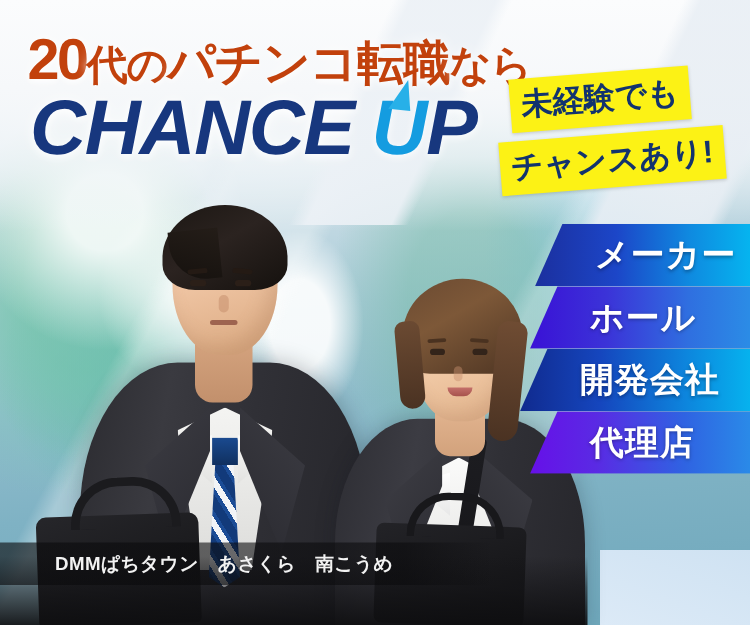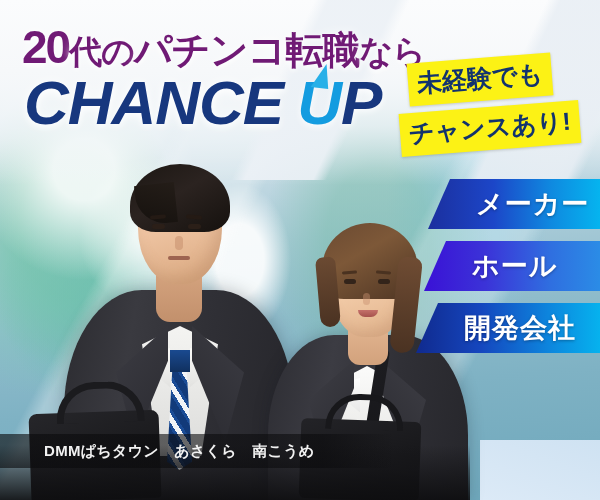--- a/index.html
+++ b/index.html
@@ -220,21 +220,21 @@
   }
   .fg-dark {
     position:absolute; left:0; bottom:0; width:470px; height:55px;
     background:linear-gradient(180deg,rgba(20,20,23,0) 0%, rgba(20,20,23,.55) 45%, rgba(14,14,16,.92) 100%);
   }
 
   
   .headline {
     position:absolute; left:22px; top:20px;
     font-size:38px; font-weight:900; letter-spacing:-1px;
-    color:#701a75; white-space:nowrap;
+    color:#c2410c; white-space:nowrap;
     text-shadow:0 2px 5px rgba(255,255,255,.95), 0 0 12px rgba(255,255,255,.85);
   }
   .headline .num { font-size:46px; letter-spacing:-2px; }
   .headline .sm { font-size:33px; }
 
   
   .logo {
     position:absolute; left:24px; top:72px;
     display:flex; align-items:center; gap:14px;
     font-style:italic; font-weight:700; letter-spacing:-1px;
@@ -271,21 +271,21 @@
     width:max-content;
     box-shadow:0 1px 3px rgba(0,0,0,.18);
   }
   .badge .r1 { font-size:25px; transform:rotate(-4.5deg); margin-left:8px; }
   .badge .r2 { font-size:25px; transform:rotate(-4.5deg); margin-top:6px; margin-left:0px; }
 
   
   .cats { position:absolute; left:0; top:179px; width:600px; }
   .cat {
     position:relative;
-    height:50px; margin-bottom:12px;
+    height:50px; 
     display:flex; align-items:center;
     padding-left:48px;
     color:#ffffff;
     font-size:27px; font-weight:900;
     letter-spacing:1px;
     clip-path:polygon(22px 0, 100% 0, 100% 100%, 0 100%);
     text-shadow:0 1px 3px rgba(0,0,20,.35);
   }
   .cat.c0 { margin-left:428px; width:172px; background:linear-gradient(90deg,#1b2f9e 0%,#1c46c8 38%,#0f8ae0 72%,#05b4ef 100%); }
   .cat.c1 { margin-left:424px; width:176px; background:linear-gradient(90deg,#3a11d6 0%,#3b33d8 35%,#2f6fe0 72%,#2b8ce6 100%); }
@@ -382,19 +382,22 @@
   <div class="cats">
     <div class="cat c0">
       <span>メーカー</span>
     </div>
     <div class="cat c1">
       <span>ホール</span>
     </div>
     <div class="cat c2">
       <span>開発会社</span>
     </div>
+    <div class="cat c3">
+      <span>代理店</span>
+    </div>
   </div>
 
   <div class="credit">
     <span>DMMぱちタウン　あさくら　南こうめ</span>
   </div>
 
 </div>
 
 </body></html>

